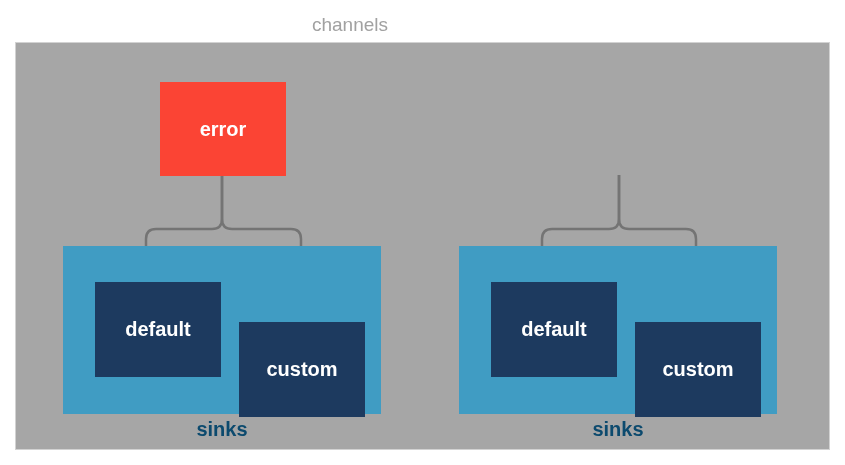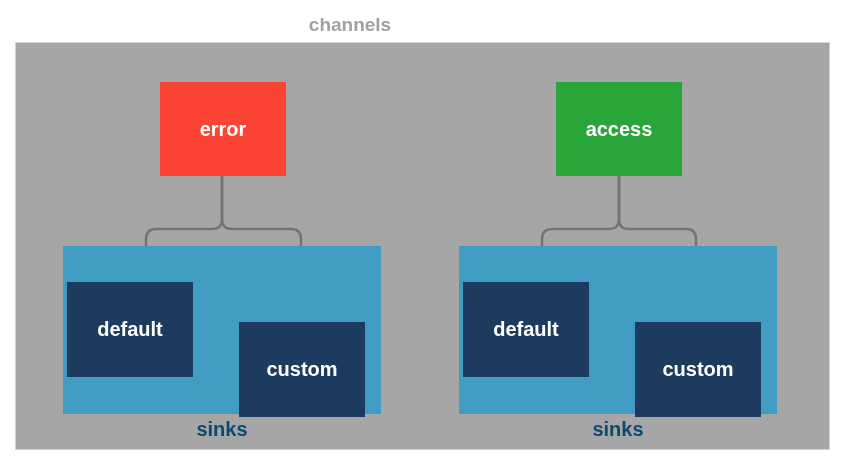--- a/index.html
+++ b/index.html
@@ -15,21 +15,21 @@
     background: #ffffff;
     overflow: hidden;
   }
   .diagram-title {
     position: absolute;
     left: 0;
     top: 14px;
     width: 700px;
     text-align: center;
     font-size: 19px;
-    font-weight: bold;
+    font-weight: normal;
     color: #a1a1a1;
   }
   .container {
     position: absolute;
     left: 15px;
     top: 42px;
     width: 815px;
     height: 408px;
     box-sizing: border-box;
     background: #a6a6a6;
@@ -71,21 +71,21 @@
     width: 126px;
     height: 95px;
     display: flex;
     align-items: center;
     justify-content: center;
     color: #ffffff;
     font-size: 20px;
     font-weight: bold;
     background: #1d3a5f;
   }
-  .sink-default { left: 4px; }
+  .sink-default { left: 32px; }
   .sink-custom  { left: 176px; margin-top: 40px; }
   .sinks-label {
     position: absolute;
     top: 374px;
     width: 318px;
     height: 24px;
     line-height: 24px;
     text-align: center;
     color: #0c4a6e;
     font-size: 20px;
@@ -105,21 +105,20 @@
 
     <svg class="connectors" viewBox="0 0 813 406" xmlns="http://www.w3.org/2000/svg">
       <path d="M206,133 L206,176 Q206,186 196,186 L140,186 Q130,186 130,196 L130,239" fill="none" stroke-width="2.5" stroke="#747474"></path>
       <path d="M206,133 L206,176 Q206,186 216,186 L275,186 Q285,186 285,196 L285,239" fill="none" stroke-width="2.5" stroke="#747474"></path>
       <path d="M603,132 L603,176 Q603,186 593,186 L536,186 Q526,186 526,196 L526,239" fill="none" stroke-width="2.5" stroke="#747474"></path>
       <path d="M603,132 L603,176 Q603,186 613,186 L670,186 Q680,186 680,196 L680,239" fill="none" stroke-width="2.5" stroke="#747474"></path>
     </svg>
 
     <div class="channel-box channel-error">error</div>
 
-    <div class="channel-box channel-access">access</div>
 
     <div class="sinks-container sinks-left">
       <div class="sink-box sink-default">default</div>
       <div class="sink-box sink-custom">custom</div>
     </div>
     <div class="sinks-label label-left">sinks</div>
 
     <div class="sinks-container sinks-right">
       <div class="sink-box sink-default">default</div>
       <div class="sink-box sink-custom">custom</div>

